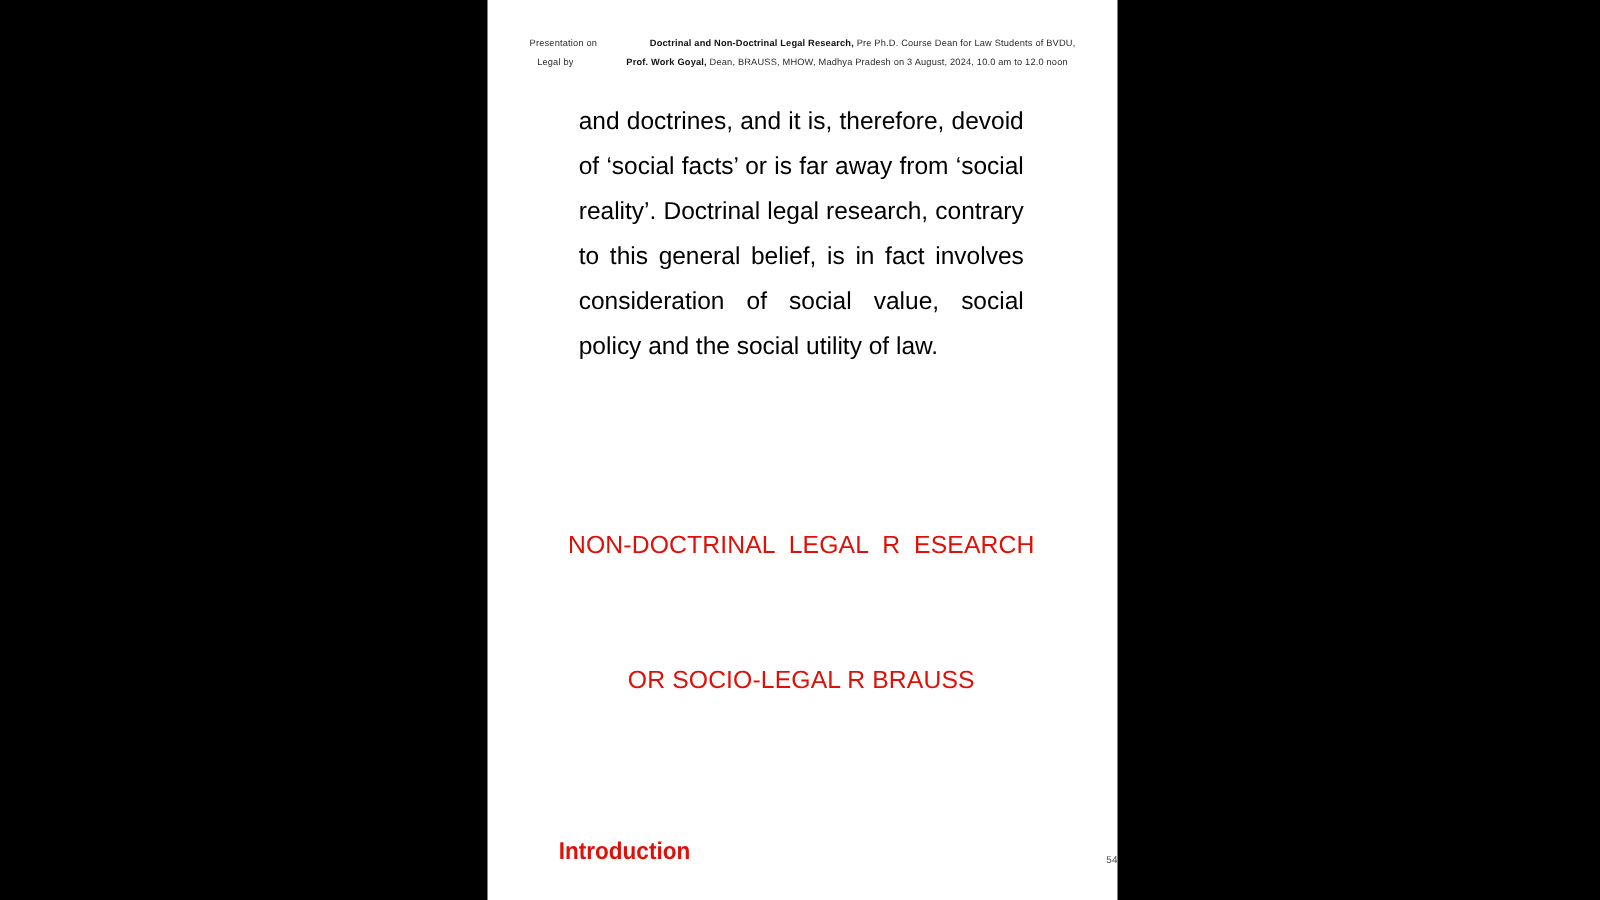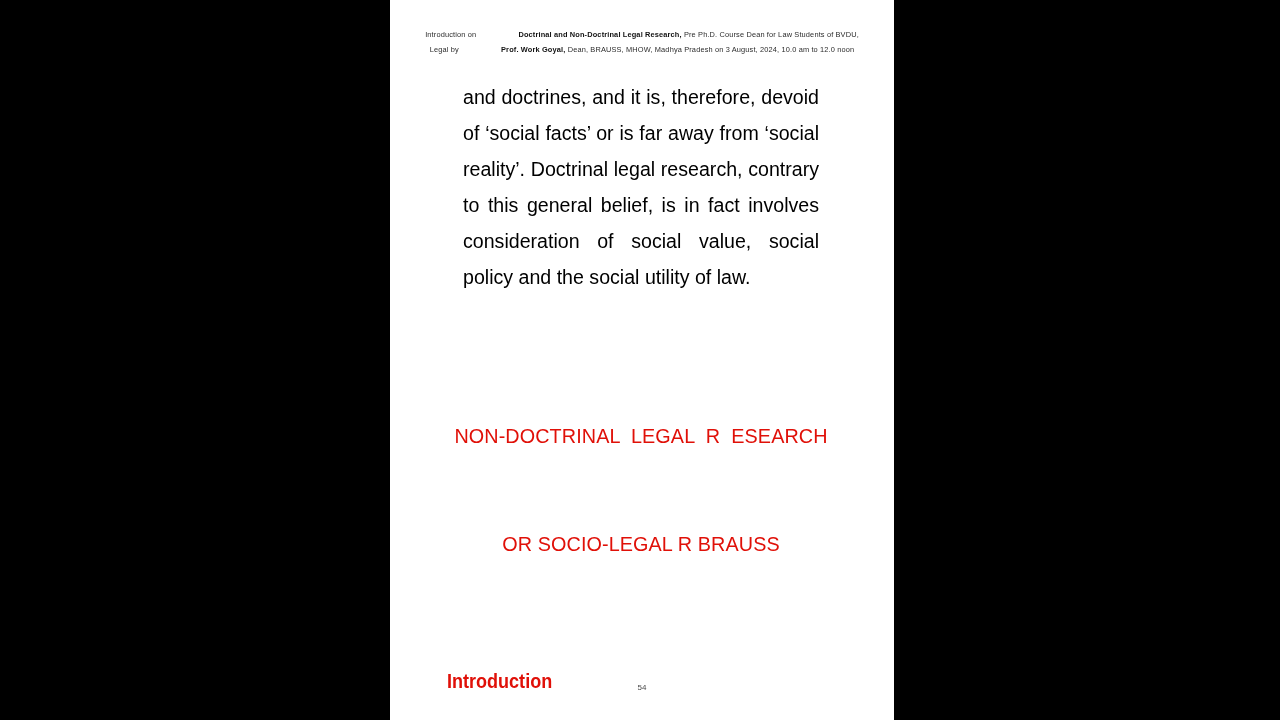--- a/index.html
+++ b/index.html
@@ -105,37 +105,37 @@
     transform-origin: left center;
     -webkit-font-smoothing: antialiased;
   }
 
   
   .page-number {
     position: absolute;
     left: 0;
     bottom: 28px;
     width: 504px;
-    text-align: center;
+    text-align: right;
     font-size: 8px;
     color: #4a4a4a;
   }
 </style>
 </head>
 <body>
 
 <div class="viewport">
 
   <div class="letterbox left"></div>
   <div class="letterbox right"></div>
 
   <div class="page">
 
     <div class="page-header">
-      <span class="hdr-line"><span>Introduction on </span><span class="b">Doctrinal and Non-Doctrinal Legal Research,</span><span> Pre Ph.D. Course Dean for Law Students of BVDU,</span></span>
+      <span class="hdr-line"><span>Presentation on </span><span class="b">Doctrinal and Non-Doctrinal Legal Research,</span><span> Pre Ph.D. Course Dean for Law Students of BVDU,</span></span>
       <span class="hdr-line"><span>Legal by </span><span class="b">Prof. Work Goyal,</span><span> Dean, BRAUSS, MHOW, Madhya Pradesh on 3 August, 2024, 10.0 am to 12.0 noon</span></span>
     </div>
 
     <div class="content">
 
       <p class="body-para">and doctrines, and it is, therefore, devoid of ‘social facts’ or is far away from ‘social reality’. Doctrinal legal research, contrary to this general belief, is in fact involves consideration of social value, social policy and the social utility of law.</p>
 
       <div class="gap-lg"></div>
 
       <h2 class="red-heading">

